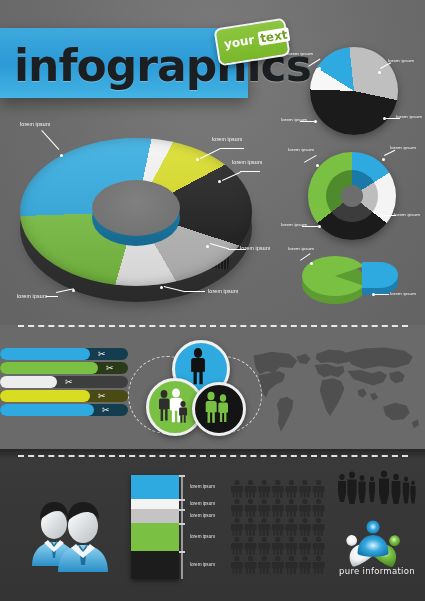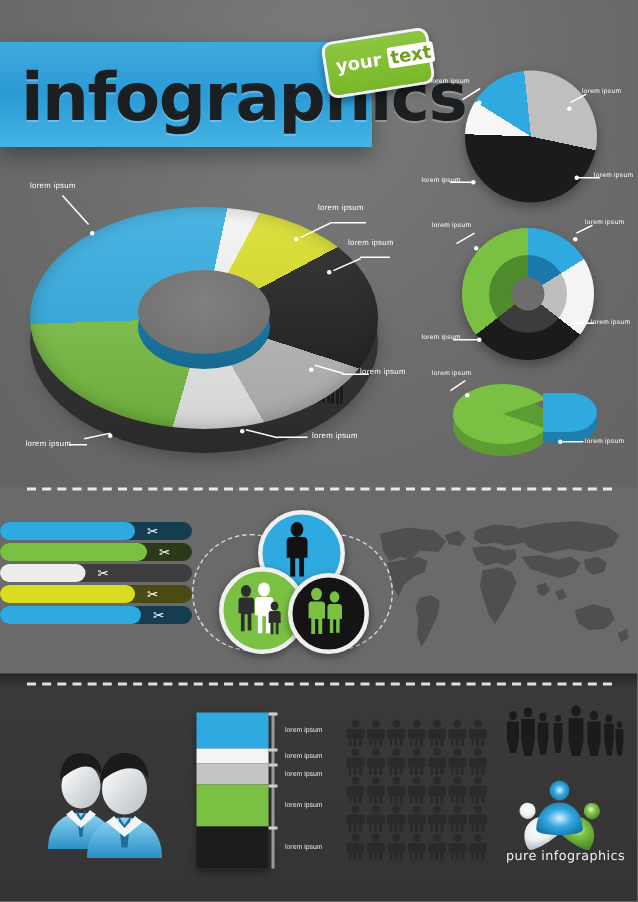--- a/index.html
+++ b/index.html
@@ -480,15 +480,15 @@
     </g>
     <g transform="rotate(34 56 44)">
       <circle cx="56" cy="34" r="5.4" fill="url(#gg)"></circle>
       <path d="M56 41 c8 0 13 7 13 15 c0 4-26 4-26 0 c0-8 5-15 13-15z" fill="url(#gg)"></path>
     </g>
     <g>
       <circle cx="40" cy="22" r="6.6" fill="url(#gb)"></circle>
       <path d="M40 30 c9.5 0 15.5 8.5 15.5 18 c0 5-31 5-31 0 c0-9.5 6-18 15.5-18z" fill="url(#gb)"></path>
     </g>
   </svg>
-  <div class="logo-txt">pure infographics</div>
+  <div class="logo-txt">pure information</div>
 
 </div>
 
 </body></html>

